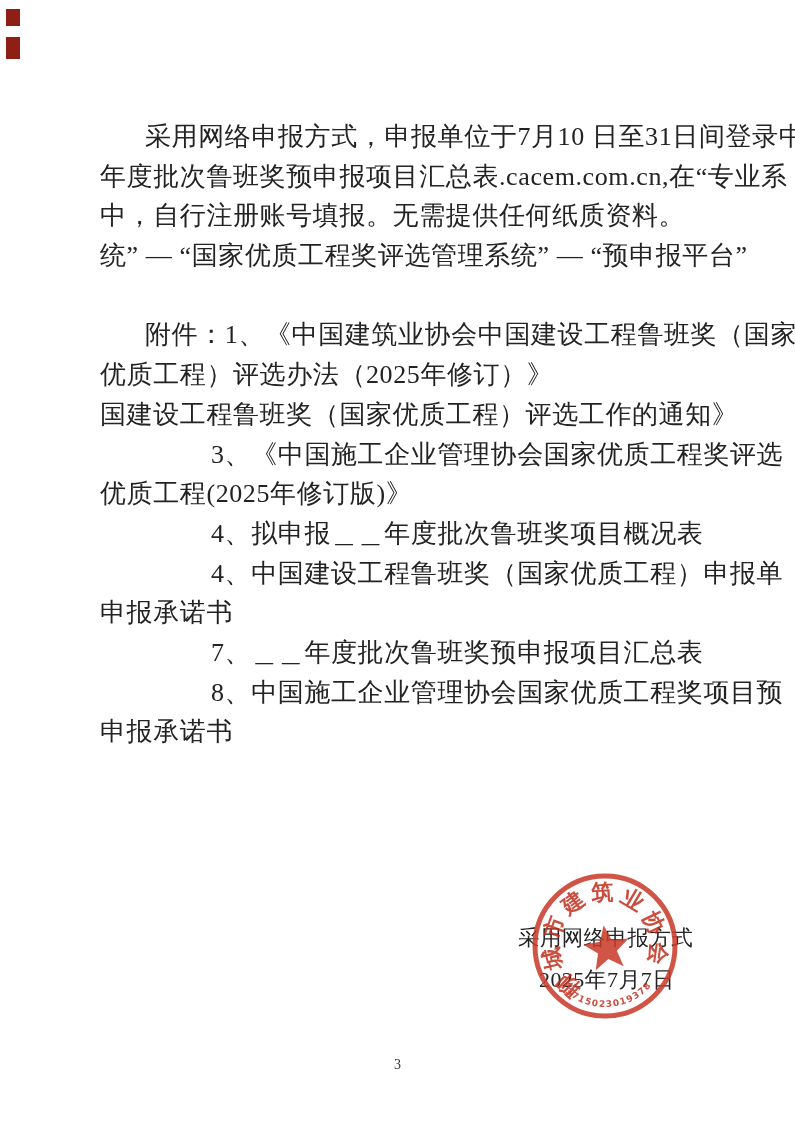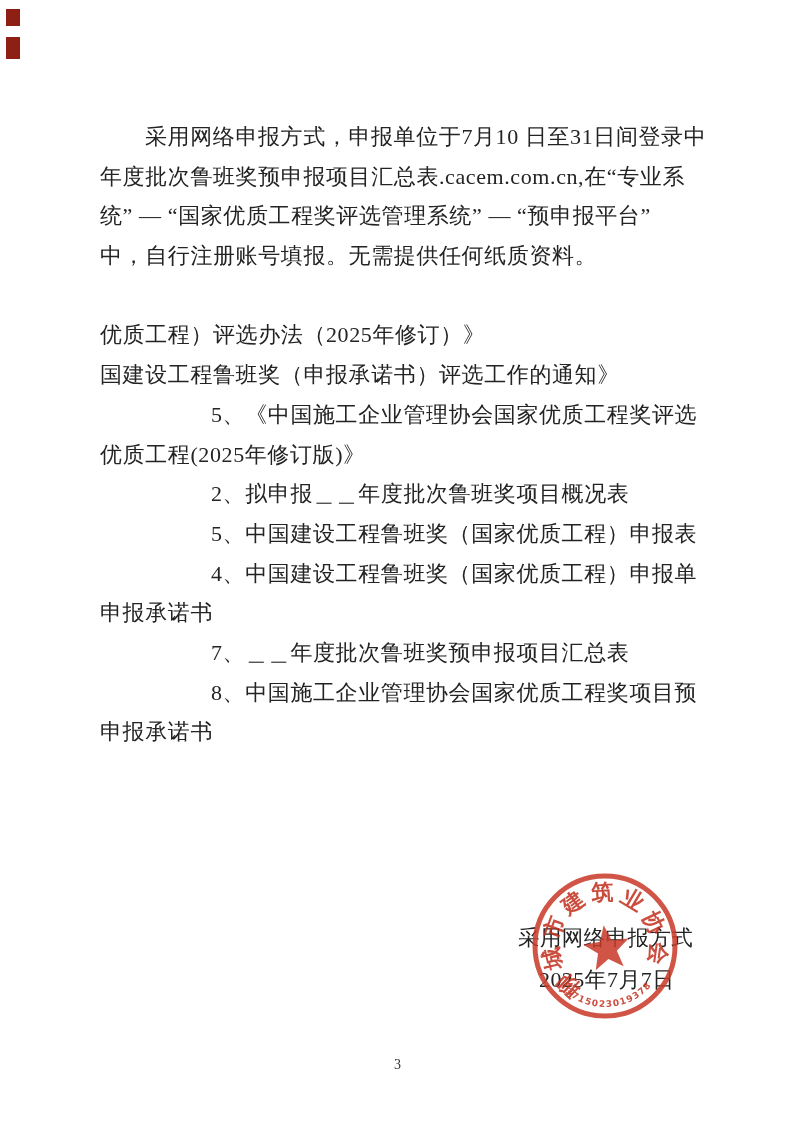--- a/index.html
+++ b/index.html
@@ -15,21 +15,21 @@
 
   
   .corner-mark { position:absolute; left:6px; width:14px; background:#8e1f15; }
   .corner-mark.m1 { top:9px;  height:17px; }
   .corner-mark.m2 { top:37px; height:22px; }
 
   
   .textblock { position:absolute; left:100px; top:117px; width:598px; z-index:2; }
   .line {
     height:39.7px; line-height:39.7px;
-    font-size:22px; letter-spacing:0.6px;
+    font-size:26px; letter-spacing:0.6px;
     white-space:nowrap; color:#232323;
   }
   .spacer { height:39.7px; }
   .ind2 { padding-left:45px; }   
   .ind5 { padding-left:111px; }  
 
   
   .sig-org  { position:absolute; left:518px; top:928px; font-size:21.5px; line-height:1; letter-spacing:0.4px; z-index:3; white-space:nowrap; }
   .sig-date { position:absolute; left:539px; top:969px; font-size:22px; line-height:1; letter-spacing:0.4px; z-index:3; white-space:nowrap; }
 
@@ -49,29 +49,29 @@
 <body>
 
 <div class="page">
 
   <div class="corner-mark m1"></div>
   <div class="corner-mark m2"></div>
 
   <div class="textblock">
     <div class="line ind2">采用网络申报方式，申报单位于7月10 日至31日间登录中</div>
     <div class="line">年度批次鲁班奖预申报项目汇总表.cacem.com.cn,在“专业系</div>
+    <div class="line">中，自行注册账号填报。无需提供任何纸质资料。</div>
     <div class="line">统” — “国家优质工程奖评选管理系统” — “预申报平台”</div>
-    <div class="line">中，自行注册账号填报。无需提供任何纸质资料。</div>
     <div class="spacer"></div>
+    <div class="line ind2">附件：1、《中国建筑业协会中国建设工程鲁班奖（国家</div>
     <div class="line">优质工程）评选办法（2025年修订）》</div>
-    <div class="line">国建设工程鲁班奖（申报承诺书）评选工作的通知》</div>
-    <div class="line ind5">5、《中国施工企业管理协会国家优质工程奖评选</div>
+    <div class="line">国建设工程鲁班奖（国家优质工程）评选工作的通知》</div>
+    <div class="line ind5">3、《中国施工企业管理协会国家优质工程奖评选</div>
     <div class="line">优质工程(2025年修订版)》</div>
-    <div class="line ind5">2、拟申报＿＿年度批次鲁班奖项目概况表</div>
-    <div class="line ind5">5、中国建设工程鲁班奖（国家优质工程）申报表</div>
+    <div class="line ind5">4、拟申报＿＿年度批次鲁班奖项目概况表</div>
     <div class="line ind5">4、中国建设工程鲁班奖（国家优质工程）申报单</div>
     <div class="line">申报承诺书</div>
     <div class="line ind5">7、＿＿年度批次鲁班奖预申报项目汇总表</div>
     <div class="line ind5">8、中国施工企业管理协会国家优质工程奖项目预</div>
     <div class="line">申报承诺书</div>
   </div>
 
   <div class="sig-org">采用网络申报方式</div>
   <div class="sig-date">2025年7月7日</div>
 

